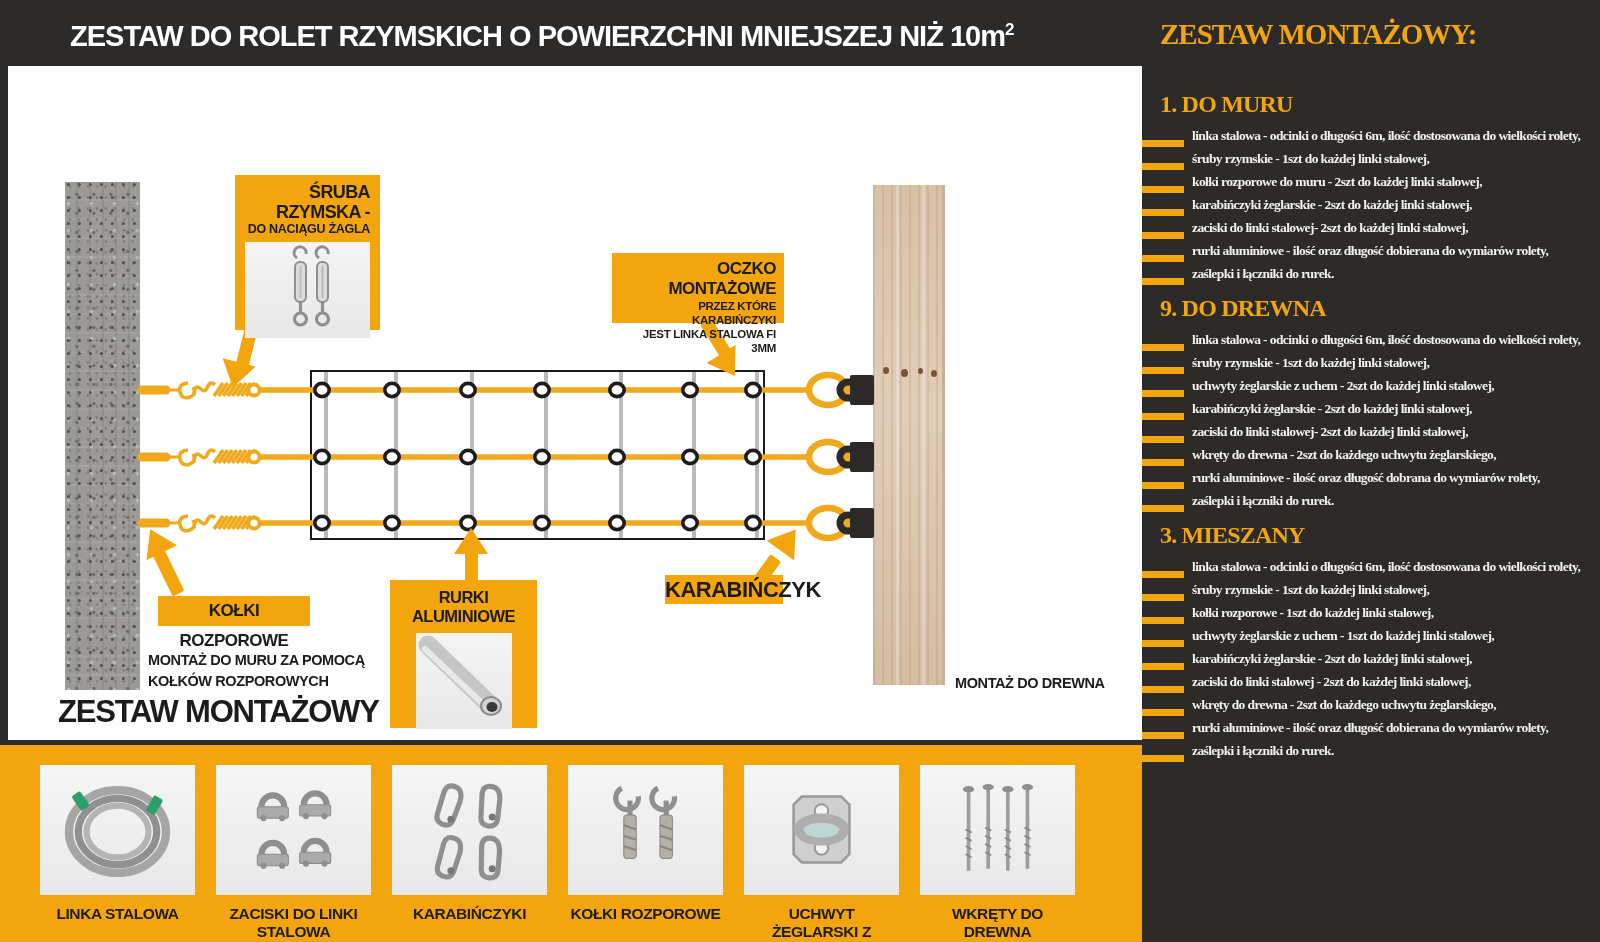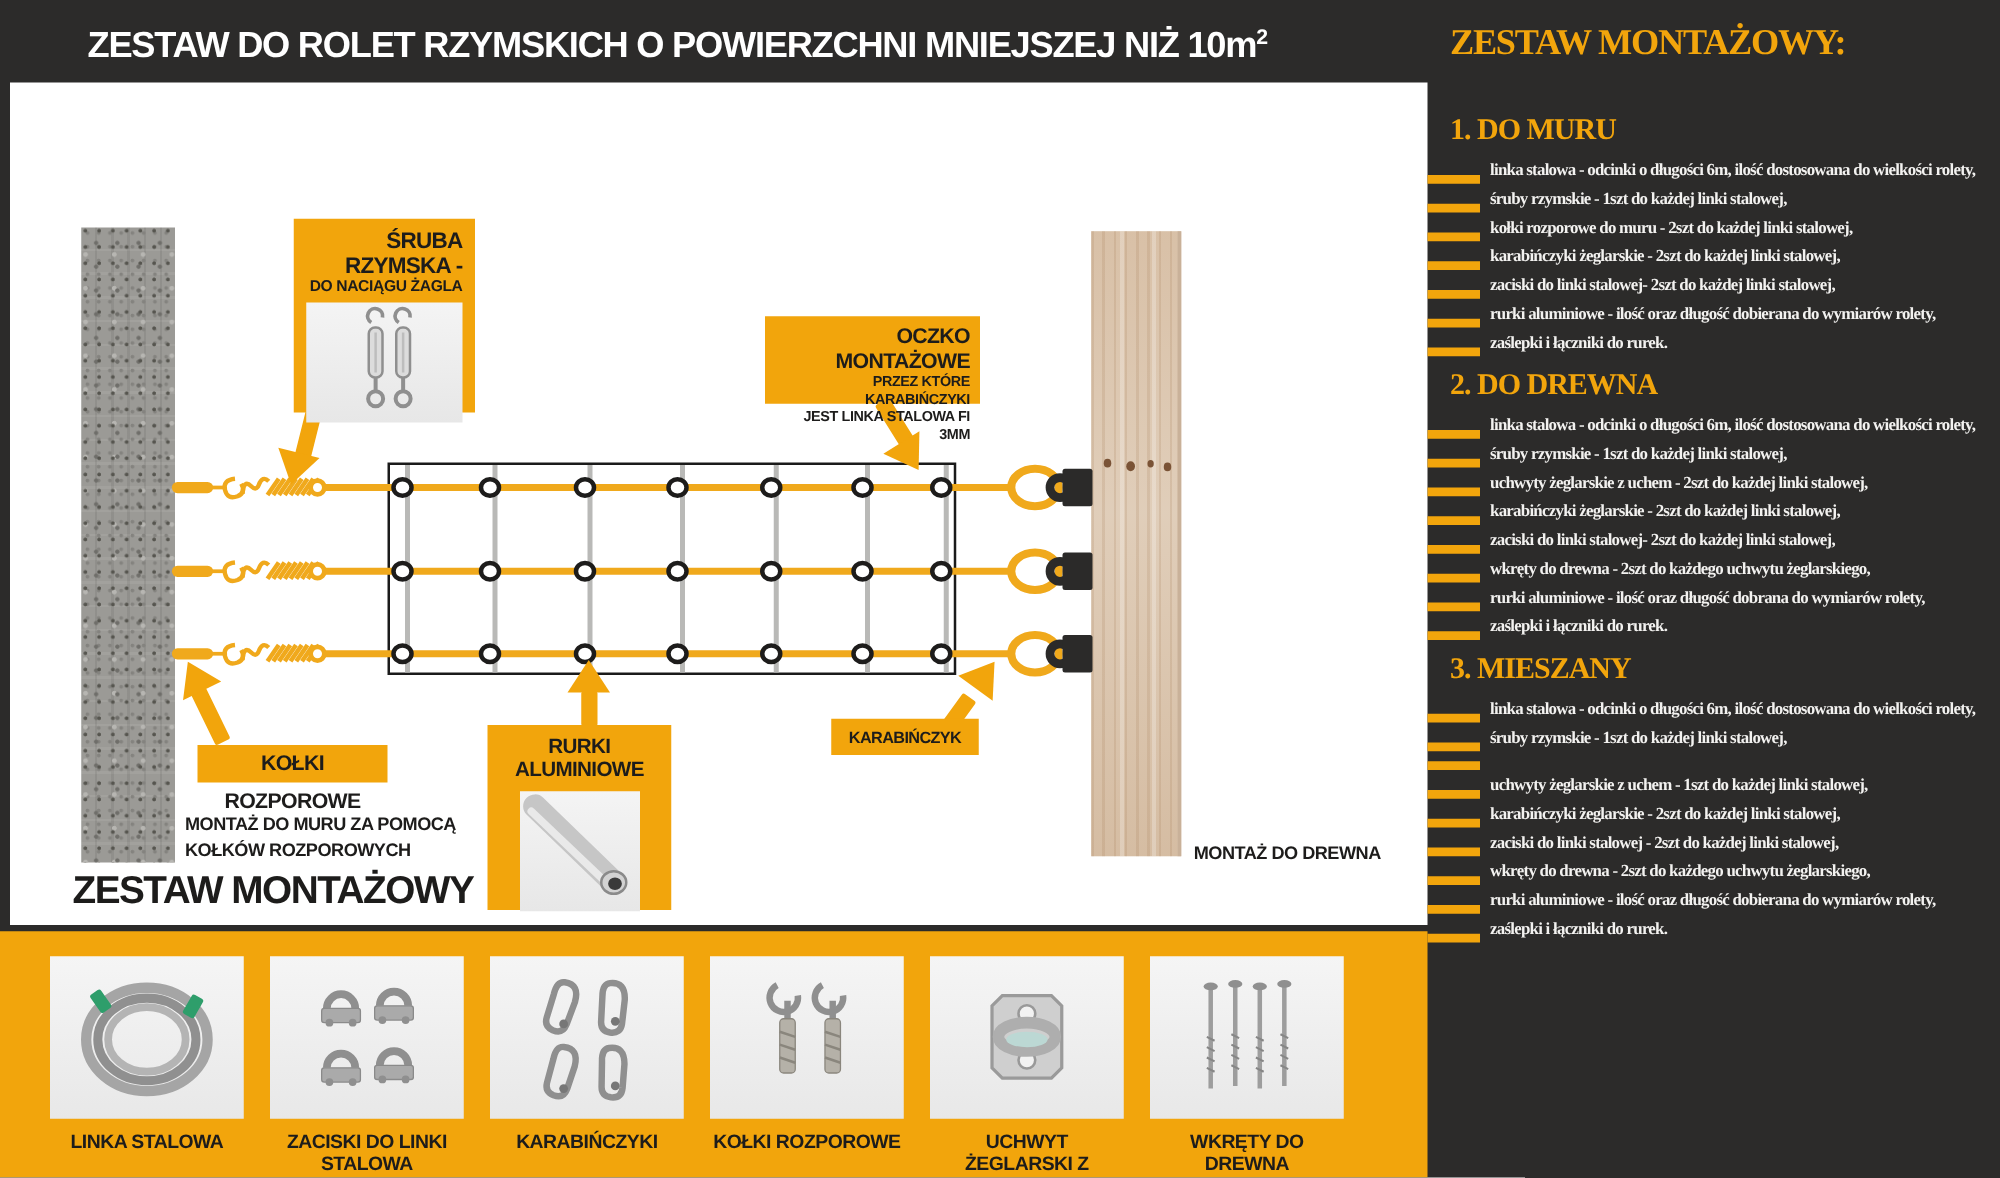--- a/index.html
+++ b/index.html
@@ -65,21 +65,21 @@
   .photo{background:linear-gradient(#f4f4f4,#e7e7e7);}
   .box-sruba .photo{margin-top:5px;height:96px;}
   .box-oczko{left:604px;top:187px;width:172px;height:70px;padding:6px 8px;text-align:right;}
   .box-oczko .l1{font-size:17px;letter-spacing:-0.5px;line-height:20px;}
   .box-oczko .l2{font-size:11.5px;letter-spacing:-0.3px;line-height:14px;}
   .box-kolki{left:150px;top:530px;width:152px;height:30px;font-size:17px;letter-spacing:-0.5px;
     text-align:center;line-height:30px;}
   .box-rurki{left:382px;top:514px;width:147px;height:148px;padding:8px 10px;text-align:center;}
   .box-rurki .l1{font-size:16.5px;letter-spacing:-0.5px;line-height:19px;}
   .box-rurki .photo{margin:7px auto 0;width:96px;height:96px;}
-  .box-karab{left:657px;top:509px;width:118px;height:29px;font-size:13px;letter-spacing:-0.5px;
+  .box-karab{left:657px;top:509px;width:118px;height:29px;font-size:22px;letter-spacing:-0.5px;
     text-align:center;line-height:29px;}
   
   .cap{position:absolute;color:var(--ink);font-weight:bold;}
   .cap-mur{left:140px;top:584px;font-size:14.5px;letter-spacing:-0.4px;line-height:21px;}
   .cap-drewno{left:947px;top:609px;font-size:14.5px;letter-spacing:-0.4px;}
   .strip-heading{
     position:absolute;left:50px;top:628px;color:var(--ink);
     font-size:31px;font-weight:bold;letter-spacing:-1.2px;
   }
   
@@ -453,21 +453,21 @@
       <li>
         <span class="mk"></span>
         <span class="txt">rurki aluminiowe - ilość oraz długość dobierana do wymiarów rolety,</span>
       </li>
       <li>
         <span class="mk"></span>
         <span class="txt">zaślepki i łączniki do rurek.</span>
       </li>
     </ul>
 
-  <div class="p-sec-h">2. DO DREWNA</div>
+  <div class="p-sec-h">9. DO DREWNA</div>
   <ul class="p-list">
       <li>
         <span class="mk"></span>
         <span class="txt">linka stalowa - odcinki o długości 6m, ilość dostosowana do wielkości rolety,</span>
       </li>
       <li>
         <span class="mk"></span>
         <span class="txt">śruby rzymskie - 1szt do każdej linki stalowej,</span>
       </li>
       <li>
@@ -501,20 +501,21 @@
       <li>
         <span class="mk"></span>
         <span class="txt">linka stalowa - odcinki o długości 6m, ilość dostosowana do wielkości rolety,</span>
       </li>
       <li>
         <span class="mk"></span>
         <span class="txt">śruby rzymskie - 1szt do każdej linki stalowej,</span>
       </li>
       <li>
         <span class="mk"></span>
+        <span class="txt">kołki rozporowe - 1szt do każdej linki stalowej,</span>
       </li>
       <li>
         <span class="mk"></span>
         <span class="txt">uchwyty żeglarskie z uchem - 1szt do każdej linki stalowej,</span>
       </li>
       <li>
         <span class="mk"></span>
         <span class="txt">karabińczyki żeglarskie - 2szt do każdej linki stalowej,</span>
       </li>
       <li>

